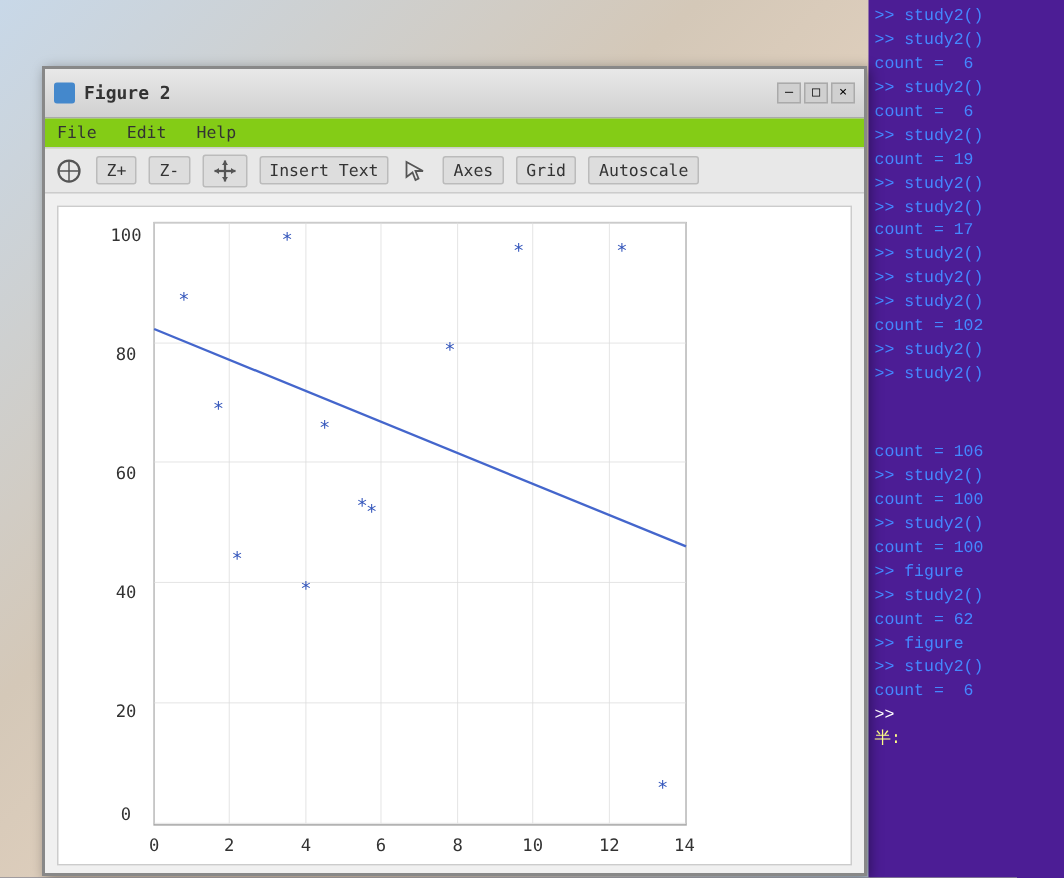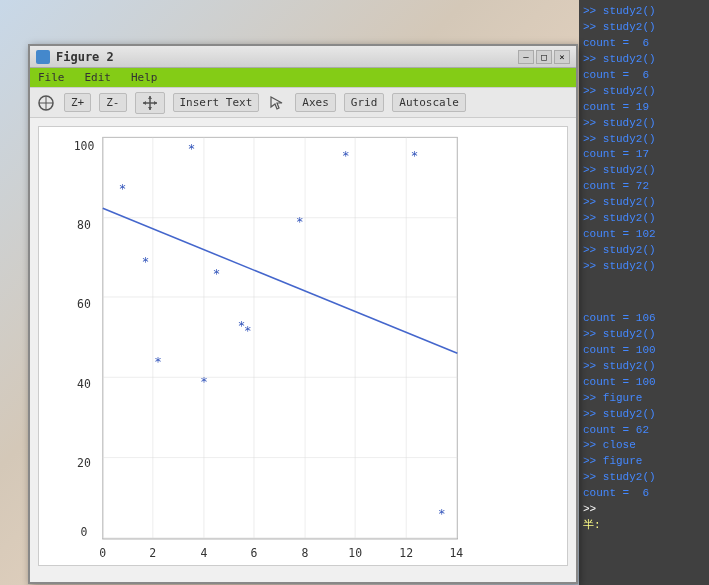--- a/index.html
+++ b/index.html
@@ -32,21 +32,21 @@
       border: 2px solid #888;
       box-shadow: 2px 2px 8px rgba(0,0,0,0.4);
     }
 
     .title-bar {
       background: linear-gradient(to bottom, #e8e8e8, #d0d0d0);
       height: 22px;
       display: flex;
       align-items: center;
       justify-content: space-between;
-      padding: 5px 6px;
+      padding: 16px 6px;
       border-bottom: 1px solid #aaa;
     }
 
     .title-bar-left {
       display: flex;
       align-items: center;
       gap: 6px;
     }
 
     .title-icon {
@@ -145,21 +145,21 @@
       overflow: hidden;
     }
 
     
     .terminal-panel {
       position: absolute;
       top: 0;
       right: 0;
       width: 130px;
       height: 585px;
-      background: #404040;
+      background: #4c1d95;
       color: #4488ff;
       font-family: 'Courier New', monospace;
       font-size: 11px;
       padding: 4px;
       overflow: hidden;
     }
 
     .terminal-line {
       line-height: 1.45;
       white-space: pre;
@@ -176,35 +176,33 @@
       <div class="terminal-line" style="color: rgb(68, 136, 255);">&gt;&gt; study2()</div>
       <div class="terminal-line" style="color: rgb(68, 136, 255);">count =  6</div>
       <div class="terminal-line" style="color: rgb(68, 136, 255);">&gt;&gt; study2()</div>
       <div class="terminal-line" style="color: rgb(68, 136, 255);">count =  6</div>
       <div class="terminal-line" style="color: rgb(68, 136, 255);">&gt;&gt; study2()</div>
       <div class="terminal-line" style="color: rgb(68, 136, 255);">count = 19</div>
       <div class="terminal-line" style="color: rgb(68, 136, 255);">&gt;&gt; study2()</div>
       <div class="terminal-line" style="color: rgb(68, 136, 255);">&gt;&gt; study2()</div>
       <div class="terminal-line" style="color: rgb(68, 136, 255);">count = 17</div>
       <div class="terminal-line" style="color: rgb(68, 136, 255);">&gt;&gt; study2()</div>
-      <div class="terminal-line" style="color: rgb(68, 136, 255);">count = 72</div>
       <div class="terminal-line" style="color: rgb(68, 136, 255);">&gt;&gt; study2()</div>
       <div class="terminal-line" style="color: rgb(68, 136, 255);">&gt;&gt; study2()</div>
       <div class="terminal-line" style="color: rgb(68, 136, 255);">count = 102</div>
       <div class="terminal-line" style="color: rgb(68, 136, 255);">&gt;&gt; study2()</div>
       <div class="terminal-line" style="color: rgb(68, 136, 255);">&gt;&gt; study2()</div>
       <div class="terminal-line" style="color: rgb(68, 136, 255); margin-top: 36px;">count = 106</div>
       <div class="terminal-line" style="color: rgb(68, 136, 255);">&gt;&gt; study2()</div>
       <div class="terminal-line" style="color: rgb(68, 136, 255);">count = 100</div>
       <div class="terminal-line" style="color: rgb(68, 136, 255);">&gt;&gt; study2()</div>
       <div class="terminal-line" style="color: rgb(68, 136, 255);">count = 100</div>
       <div class="terminal-line" style="color: rgb(68, 136, 255);">&gt;&gt; figure</div>
       <div class="terminal-line" style="color: rgb(68, 136, 255);">&gt;&gt; study2()</div>
       <div class="terminal-line" style="color: rgb(68, 136, 255);">count = 62</div>
-      <div class="terminal-line" style="color: rgb(68, 136, 255);">&gt;&gt; close</div>
       <div class="terminal-line" style="color: rgb(68, 136, 255);">&gt;&gt; figure</div>
       <div class="terminal-line" style="color: rgb(68, 136, 255);">&gt;&gt; study2()</div>
       <div class="terminal-line" style="color: rgb(68, 136, 255);">count =  6</div>
       <div class="terminal-line" style="color: rgb(255, 255, 255);">&gt;&gt; </div>
       <div class="terminal-line" style="color: rgb(255, 255, 136);">半:</div>
     </div>
 </div>
 
 <div class="figure-window">
 

